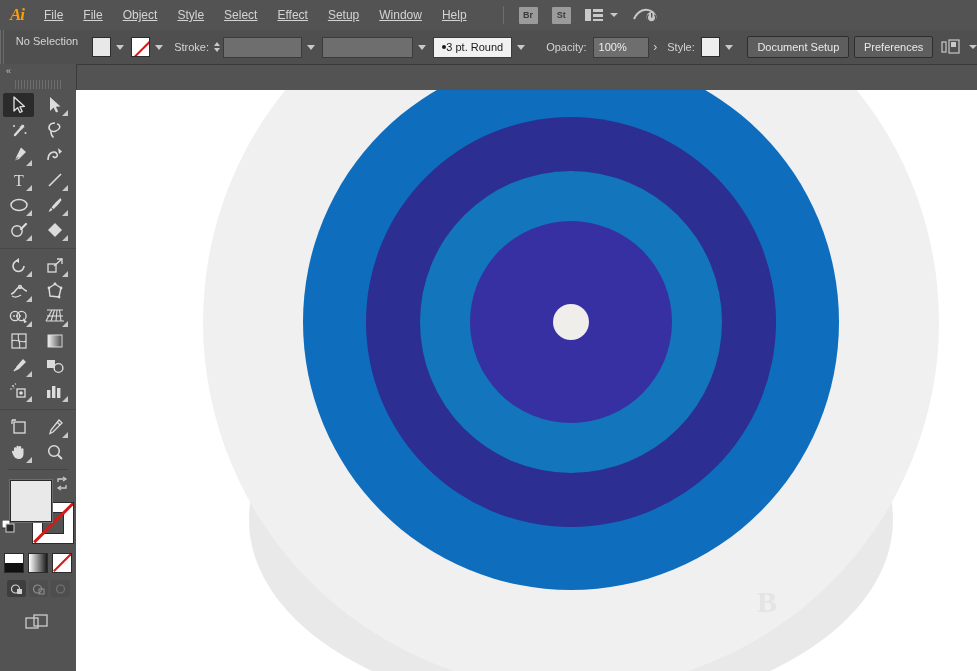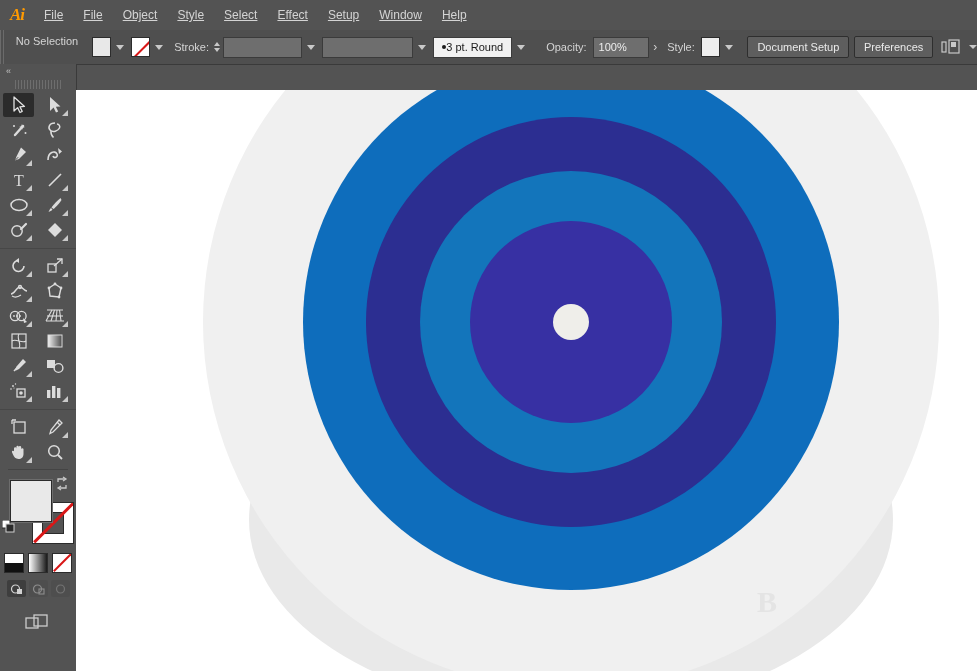--- a/index.html
+++ b/index.html
@@ -198,20 +198,42 @@
     <div class="menu-item">File</div>
     <div class="menu-item">File</div>
     <div class="menu-item">Object</div>
     <div class="menu-item">Style</div>
     <div class="menu-item">Select</div>
     <div class="menu-item">Effect</div>
     <div class="menu-item">Setup</div>
     <div class="menu-item">Window</div>
     <div class="menu-item">Help</div>
 
+    <div style="margin-left:18px;display:flex;align-items:center;">
+      <div class="msep"></div>
+      <div class="appbtn">Br</div>
+      <div class="appbtn">St</div>
+      <div class="arrange-ico">
+        <svg width="20" height="14" viewBox="0 0 20 14">
+          <rect x="1" y="1" width="6" height="12" fill="#c9c9c9"></rect>
+          <rect x="9" y="1" width="10" height="3" fill="#c9c9c9"></rect>
+          <rect x="9" y="6" width="10" height="3" fill="#c9c9c9"></rect>
+          <rect x="9" y="11" width="10" height="2" fill="#c9c9c9"></rect>
+        </svg>
+        <span class="caret"></span>
+      </div>
+      <div class="ws-ico">
+        <svg width="26" height="18" viewBox="0 0 26 18">
+          <path d="M2 13 C6 4, 14 2, 19 5 L22 7" stroke="#c9c9c9" stroke-width="2" fill="none"></path>
+          <circle cx="19.5" cy="11" r="5" fill="#c9c9c9"></circle>
+          <rect x="19" y="7" width="1.4" height="4.5" fill="#535353"></rect>
+          <path d="M16.6 8.6 a4.2 4.2 0 1 0 5.8 0" stroke="#535353" stroke-width="1.3" fill="none"></path>
+        </svg>
+      </div>
+    </div>
   </div>
 
   <div class="controlbar">
     <div class="grip"></div>
     <div class="ctl-label" style="margin:0 14px 12px 6px;">No Selection</div>
 
     <div class="sw-box"></div>
     <div class="dd-arrow"></div>
 
     <div class="sw-none"></div>

